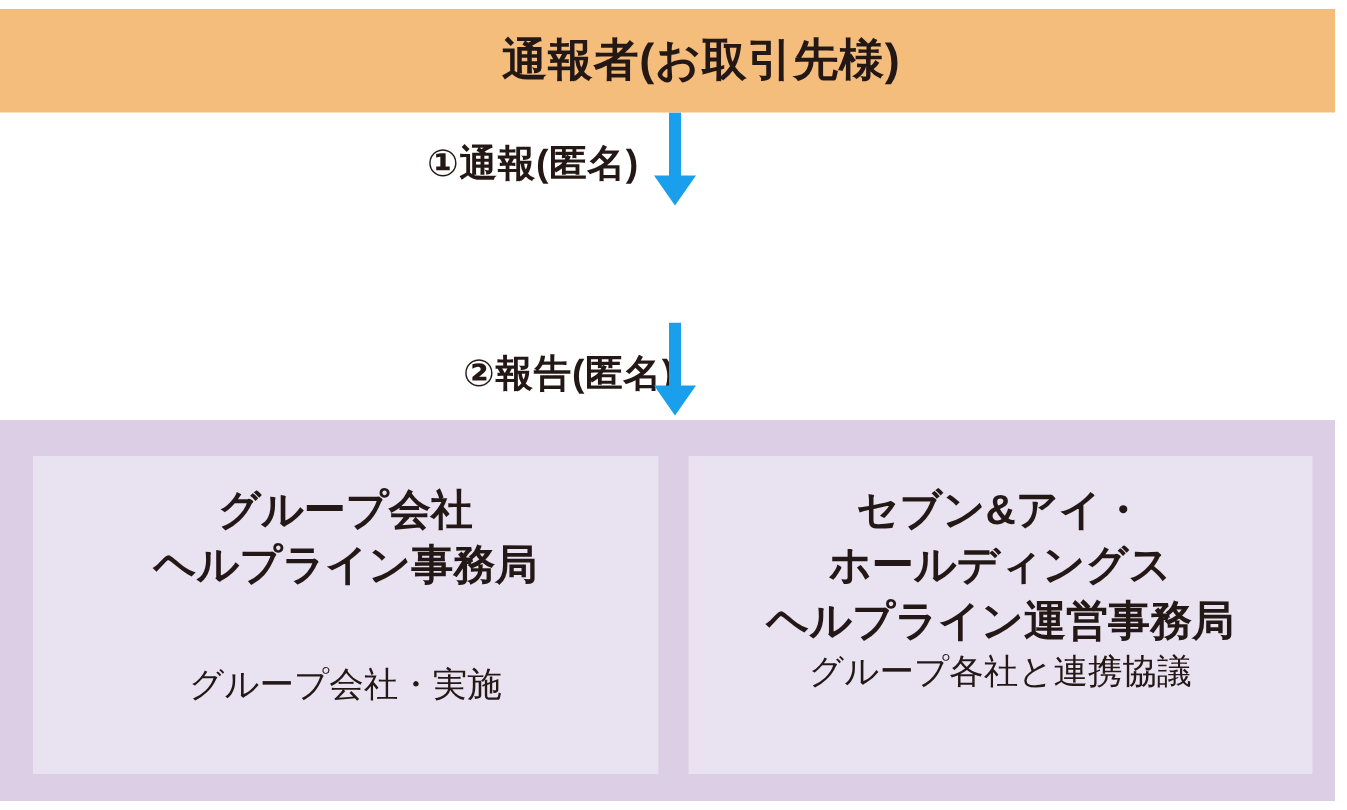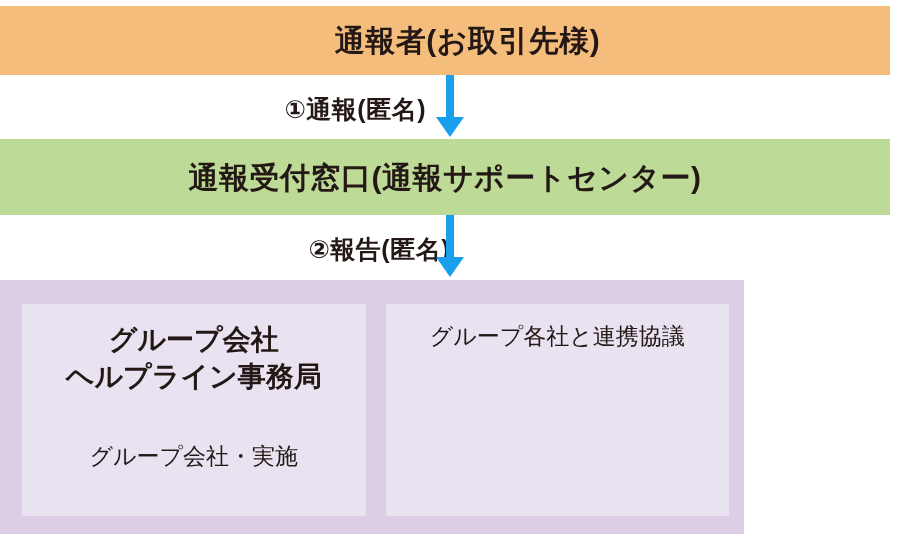--- a/index.html
+++ b/index.html
@@ -83,21 +83,21 @@
     width: 32px;
     height: 64px;
   }
   .arrow svg { display: block; }
 
   
   #offices-panel {
     position: absolute;
     left: 0;
     top: 280px;
-    width: 744px;
+    width: 890px;
     height: 254px;
     background: #dccee4;
     box-sizing: border-box;
     padding: 24px 15px 18px 22px;
     display: flex;
     gap: 20px;
   }
   .office-card {
     flex: 1 1 0;
     background: #e9e2f0;
@@ -137,40 +137,40 @@
 
   <div class="connector" id="connector-1">
     <span class="connector-caption">①通報(匿名)</span>
     <span class="arrow">
       <svg width="32" height="64" viewBox="0 0 32 64" xmlns="http://www.w3.org/2000/svg">
         <path d="M12 0 H20 V42 H30 L16 62 L2 42 H12 Z" fill="#199fec"></path>
       </svg>
     </span>
   </div>
 
-  <div class="band" id="reception-band">
-    <span class="band-label">通報受付窓口(通報サポートセンター)</span>
-  </div>
 
   <div class="connector" id="connector-2">
     <span class="connector-caption">②報告(匿名)</span>
     <span class="arrow">
       <svg width="32" height="64" viewBox="0 0 32 64" xmlns="http://www.w3.org/2000/svg">
         <path d="M12 0 H20 V42 H30 L16 62 L2 42 H12 Z" fill="#199fec"></path>
       </svg>
     </span>
   </div>
 
   <div id="offices-panel">
 
     <div class="office-card" id="office-card-group">
       <div class="office-title">グループ会社
 ヘルプライン事務局</div>
       <div class="office-note">グループ会社・実施</div>
     </div>
 
     <div class="office-card" id="office-card-holdings">
+      <div class="office-title">セブン&amp;アイ・
+ホールディングス
+ヘルプライン運営事務局</div>
       <div class="office-note">グループ各社と連携協議</div>
     </div>
 
   </div>
 
 </div>
 
 </body></html>

